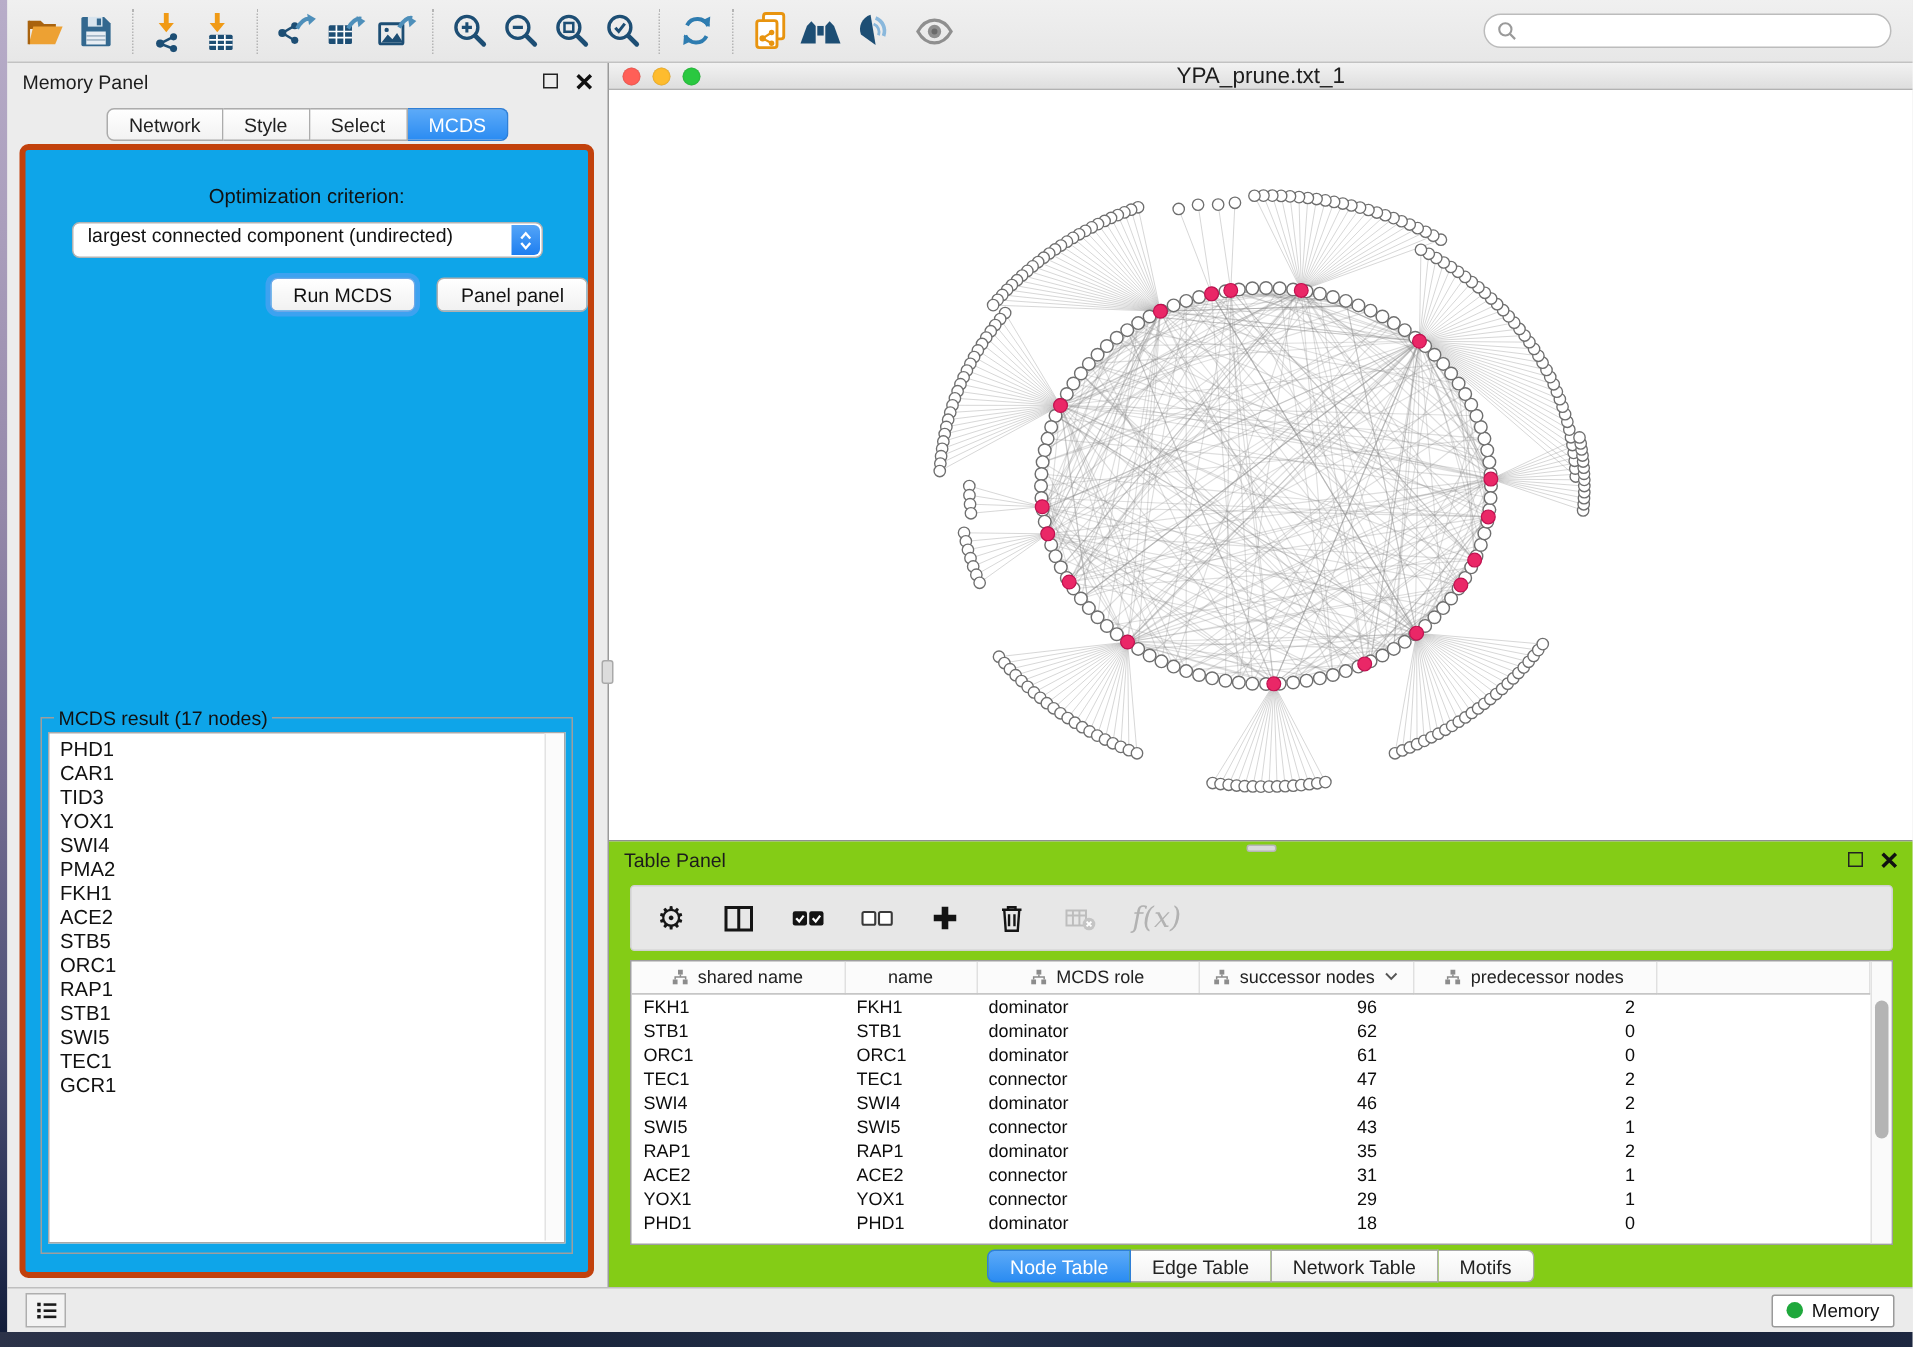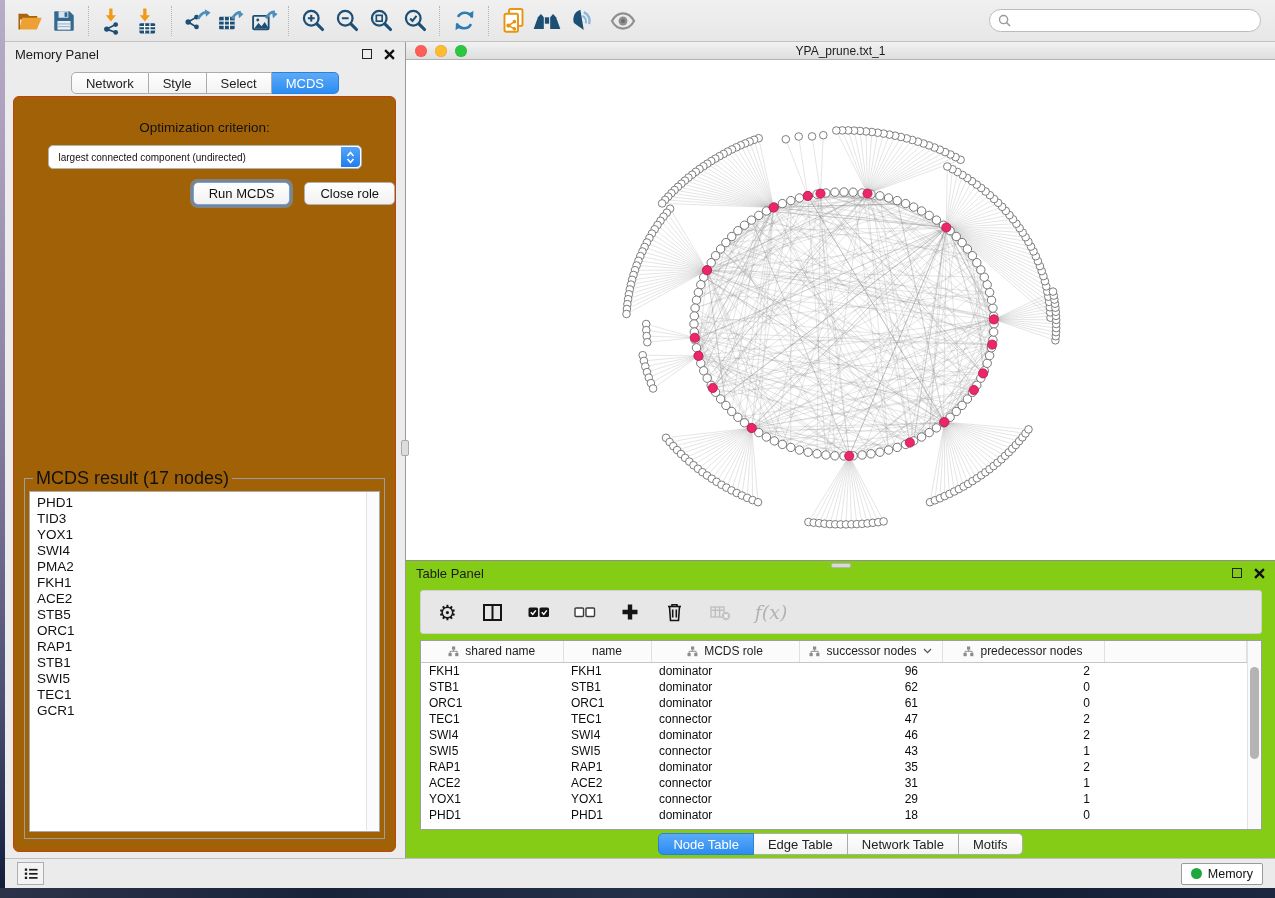--- a/index.html
+++ b/index.html
@@ -24,44 +24,44 @@
 .control-panel{width:400px;flex:0 0 400px;position:relative;background:#ececec}
 .panel-titlebar{height:24px;display:flex;align-items:center;padding:0 10px;font-size:13px;color:#1c1c1c}
 .panel-titlebar .sp{flex:1}
 .float-ico{width:10px;height:10px;border:1.5px solid #222;display:inline-block;margin-right:12px}
 .cp-tabs{position:absolute;top:30px;left:0;right:0;display:flex;justify-content:center;z-index:3}
 .cp-tab{height:22px;padding:0 14px;font-size:13px;color:#222;border:1px solid #acacac;border-left:none;
   background:linear-gradient(#ffffff,#f2f2f2);display:flex;align-items:center}
 .cp-tab:first-child{border-left:1px solid #acacac;border-radius:5px 0 0 5px}
 .cp-tab:last-child{border-radius:0 5px 5px 0}
 .cp-tab.active{background:linear-gradient(#5caaf8,#2b8cf2);border-color:#2f7fd6;color:#fff}
-.cp-body{position:absolute;top:54px;left:8px;right:9px;bottom:6px;background:#a16207;border:1px solid #c2410c;border-radius:6px}
+.cp-body{position:absolute;top:54px;left:8px;right:9px;bottom:6px;background:#0ea5e9;border:4px solid #c2410c;border-radius:6px}
 .opt-label{margin-top:23px;text-align:center;font-size:13.5px;color:#111}
 .dropdown{position:relative;width:314px;height:24px;margin:10px auto 0;background:#fff;border:1px solid #b3b3b3;border-radius:5px;
-  display:flex;align-items:center;padding:0 26px 0 10px;font-size:10px;color:#111}
+  display:flex;align-items:flex-start;padding:0 26px 0 10px;font-size:13px;color:#111}
 .dd-stepper{position:absolute;right:1px;top:1px;bottom:1px;width:19px;border-radius:0 4px 4px 0;
   background:linear-gradient(#54a5f8,#1e7ef0);display:flex;align-items:center;justify-content:center}
 .btn-row{display:flex;justify-content:flex-end;gap:14px;margin-top:13px}
 .btn{height:23px;padding:0 15px;font-size:13px;color:#111;background:linear-gradient(#ffffff,#f1f1f1);
   border:1px solid #b0b0b0;border-radius:5px}
 .btn.focused{box-shadow:0 0 0 3px rgba(100,160,245,.55);border-color:#6ea7e8}
 .mcds-fieldset{position:absolute;left:10px;right:10px;top:371px;bottom:12px;border:1px solid #9e9e9e;padding:0}
-.mcds-fieldset legend{font-size:18px;color:#111;margin-left:8px;padding:0 3px}
+.mcds-fieldset legend{font-size:13px;color:#111;margin-left:8px;padding:0 3px}
 .listbox{position:absolute;left:4px;right:4px;top:2px;bottom:6px;background:#fff;border:1px solid #a9a9a9;
   font-size:13.5px;line-height:16px;color:#111;padding:3px 0 0 7px;overflow:hidden}
 .list-scroll{position:absolute;top:1px;bottom:1px;right:1px;width:13px;background:#fbfbfb;border-left:1px solid #e3e3e3}
 
 .right-col{flex:1;display:flex;flex-direction:column;border-left:1px solid #9a9a9a;position:relative;min-width:0}
 .vsplit-handle{position:absolute;left:-5px;top:398px;width:8px;height:16px;background:#dcdcdc;border:1px solid #a9a9a9;border-radius:2px;z-index:6}
 .net-window{height:519px;flex:0 0 519px;position:relative;background:#fff;border-bottom:1px solid #909090}
 .net-titlebar{height:18px;background:linear-gradient(#f2f2f2,#dedede);border-bottom:1px solid #b2b2b2;
   display:flex;align-items:center;position:relative}
 .lights{position:absolute;left:9px;display:flex;gap:8px;align-items:center}
 .light{width:12px;height:12px;border-radius:50%;box-shadow:inset 0 0 1px rgba(0,0,0,.3)}
-.net-title{margin:0 auto;font-size:12px;color:#1d1d1d}
+.net-title{margin:0 auto;font-size:15px;color:#1d1d1d}
 #net-svg{position:absolute;left:0;top:18px;width:100%;height:500px}
 
 .table-panel{flex:1;position:relative;background:#84cc16}
 .hsplit-handle{position:absolute;top:2px;left:50%;margin-left:-10px;width:20px;height:5px;background:#d9d9d9;border:1px solid #b5b5b5;border-radius:2px}
 .tp-toolbar{position:absolute;left:14px;right:13px;top:29px;height:44px;background:#e7e7e7;border:1px solid #d0d0d0;border-radius:3px;
   display:flex;align-items:center;gap:24px;padding-left:17px}
 .tp-ico{display:flex;align-items:center;justify-content:center;background:transparent;border:none}
 .gear-glyph{font-size:21px;color:#161616;line-height:1}
 .fx-glyph{font-family:"DejaVu Serif",serif;font-style:italic;font-size:19px;color:#b2b2b2}
 .table-wrap{position:absolute;left:14px;right:13px;top:79px;bottom:28px;background:#fff;border:1px solid #9e9e9e;overflow:hidden}
@@ -289,26 +289,27 @@
             <span>largest connected component (undirected)</span>
             <span class="dd-stepper">
               <svg width="9" height="13" viewBox="0 0 9 13">
                   <path d="M1.5 5L4.5 1.5 7.5 5" fill="none" stroke="#fff" stroke-width="1.6"></path>
                   <path d="M1.5 8l3 3.5L7.5 8" fill="none" stroke="#fff" stroke-width="1.6"></path>
                 </svg>
             </span>
           </div>
           <div class="btn-row">
             <button class="btn focused">Run MCDS</button>
-            <button class="btn">Close role</button>
+            <button class="btn">Panel panel</button>
           </div>
           <fieldset class="mcds-fieldset">
             <legend>MCDS result (17 nodes)</legend>
             <div class="listbox" id="mcds-list">
                 <div>PHD1</div>
+                <div>CAR1</div>
                 <div>TID3</div>
                 <div>YOX1</div>
                 <div>SWI4</div>
                 <div>PMA2</div>
                 <div>FKH1</div>
                 <div>ACE2</div>
                 <div>STB5</div>
                 <div>ORC1</div>
                 <div>RAP1</div>
                 <div>STB1</div>

